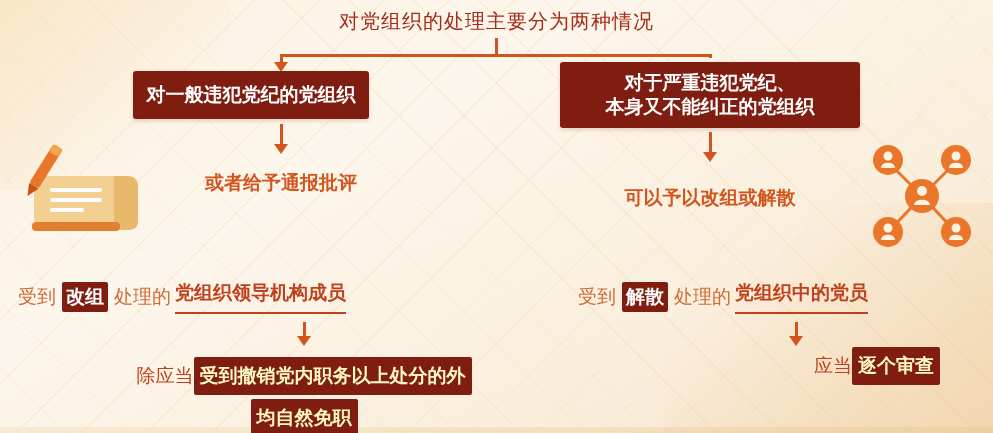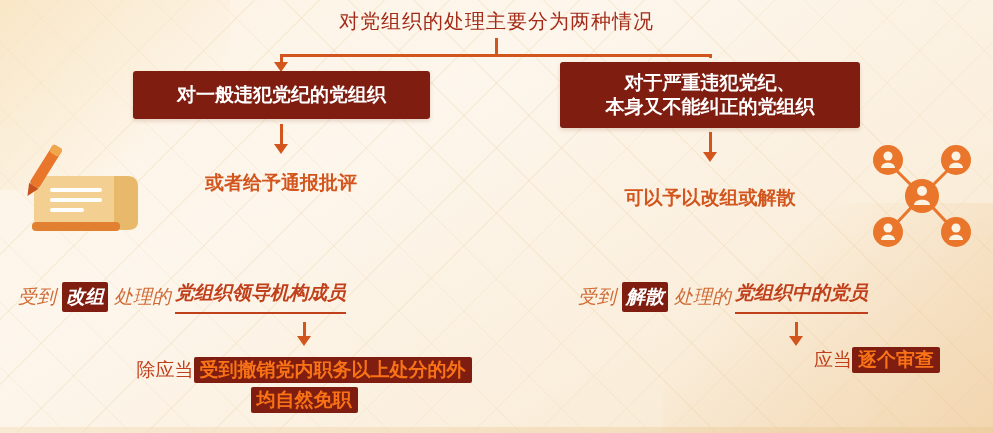--- a/index.html
+++ b/index.html
@@ -54,57 +54,57 @@
     font-weight: bold;
     font-size: 19px;
     text-align: center;
     border-radius: 3px;
     display: flex;
     align-items: center;
     justify-content: center;
     line-height: 1.28;
     box-shadow: 0 2px 4px rgba(120,50,20,0.18);
   }
-  #box-left  { left: 133px; top: 71px; width: 297px; height: 48px; }
+  #box-left  { left: 133px; top: 71px; width: 236px; height: 48px; }
   #box-right { left: 560px; top: 62px; width: 300px; height: 66px; padding: 0 0; }
 
   
   .orange-text {
     color: #d2551d;
     font-weight: bold;
     font-size: 19px;
     text-align: center;
     line-height: 1.42;
   }
   #res-left  { left: 116px; top: 170px; width: 330px; }
   #res-right { left: 560px; top: 185px; width: 300px; }
 
   
   .row3 {
     font-size: 19px; color: #d2551d; font-weight: bold; white-space: nowrap;
-    display: flex; align-items: center; font-style: italic;
+    display: flex; align-items: center;
   }
   #row3-left  { left: 18px;  top: 280px; }
   #row3-right { left: 578px; top: 280px; }
   .plain { color: #cf6b36; font-weight: normal; }
   .chip {
     background: #7e1d10; color: #fff; font-weight: bold;
     padding: 2px 4px; margin: 0 6px; border-radius: 2px; display: inline-block;
   }
   .underline-strong {
     color: #c0401b; font-weight: bold; border-bottom: 2px solid #c0401b;
     padding-bottom: 6px; margin-left: 4px;
   }
 
   
   .row4 { font-size: 19px; white-space: nowrap; }
   #row4-left  { left: 104px; top: 357px; width: 400px; text-align: center; }
   #row4-right { left: 650px; top: 347px; width: 290px; text-align: right; }
   .hl {
-    background: #7e1d10; color: #f97316; font-weight: bold; padding: 0 6px;
+    background: #7e1d10; color: #fef9c3; font-weight: bold; padding: 6px 6px;
     display: inline-block; border-radius: 2px;
   }
   .hl-plain { color: #c0401b; font-weight: normal; }
 
   
   .vline { position: absolute; background: #d2551d; width: 3px; }
   .hline { position: absolute; background: #d2551d; height: 3px; }
   .arrow-down {
     position: absolute; width: 0; height: 0;
     border-left: 7px solid transparent; border-right: 7px solid transparent;

